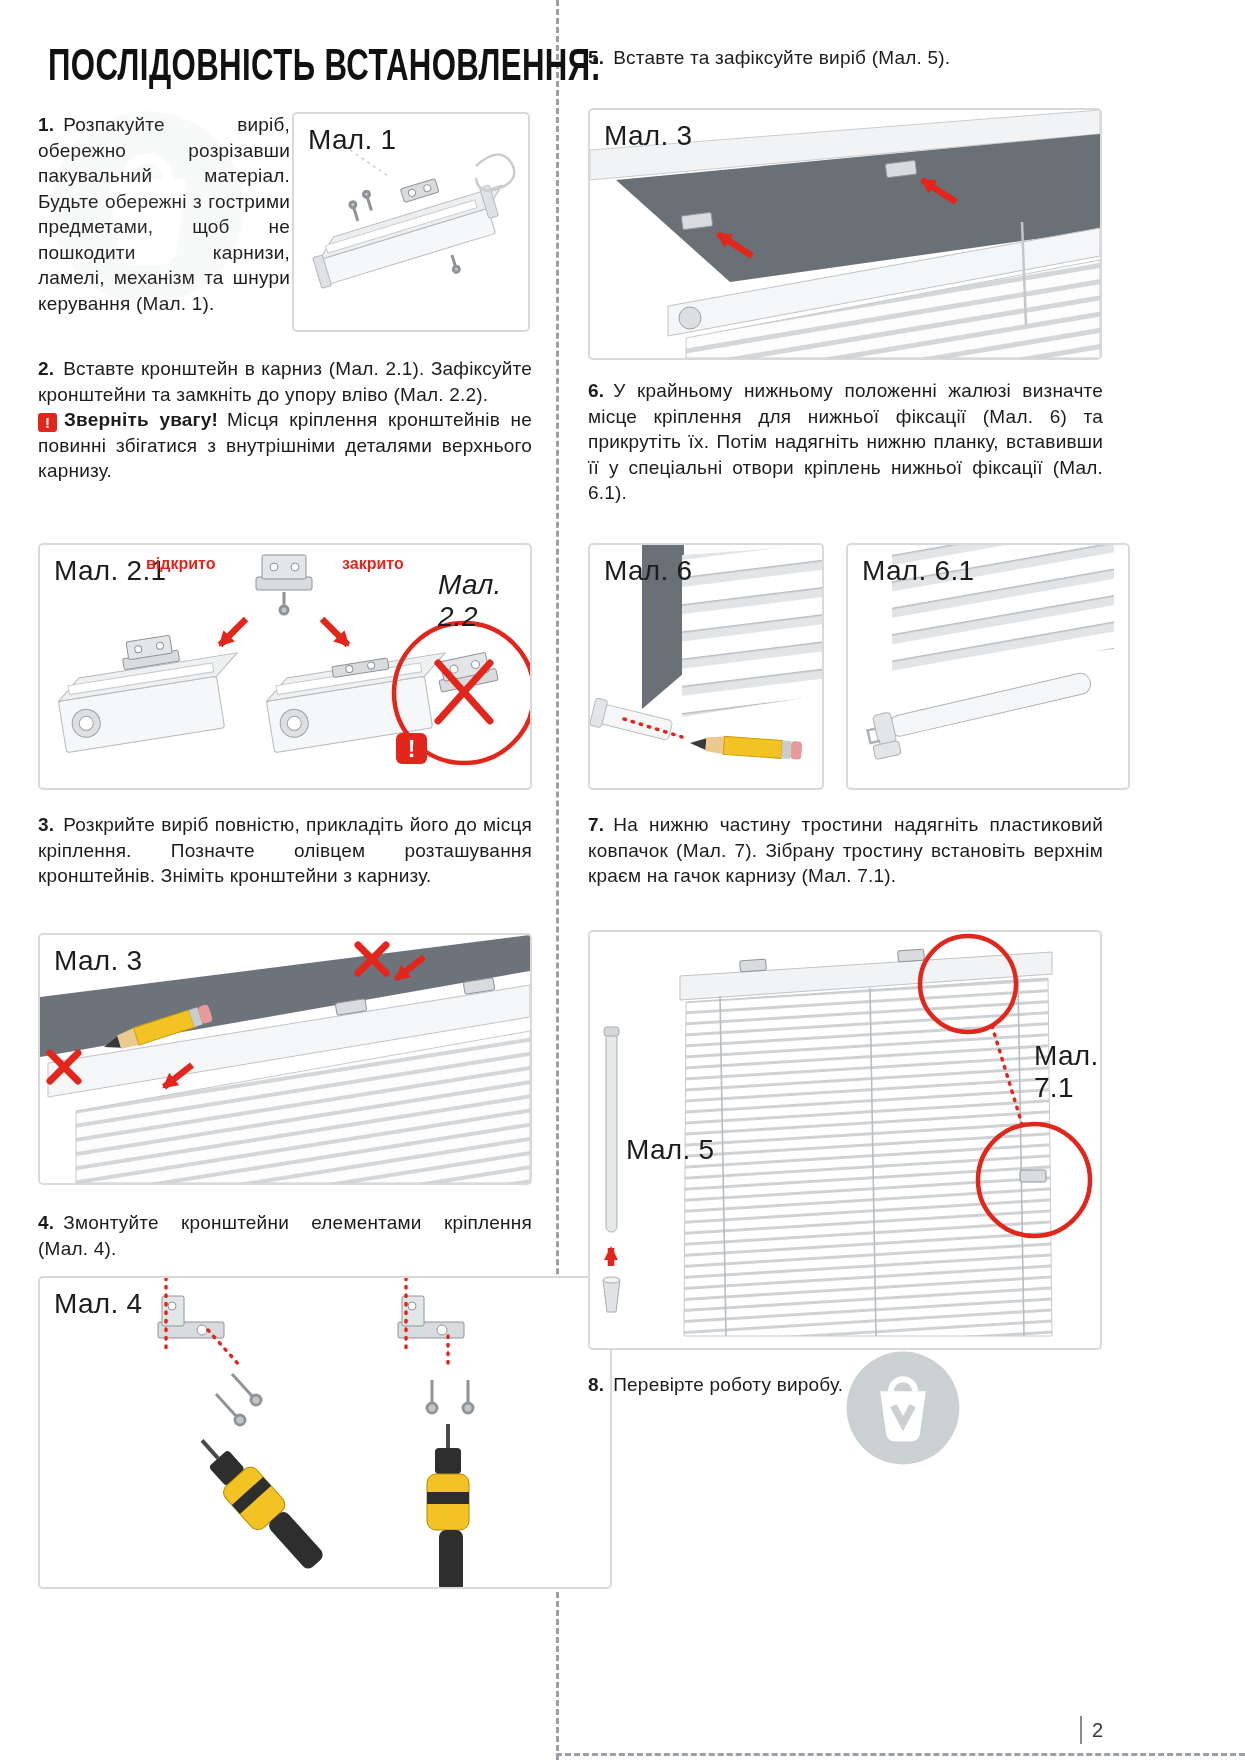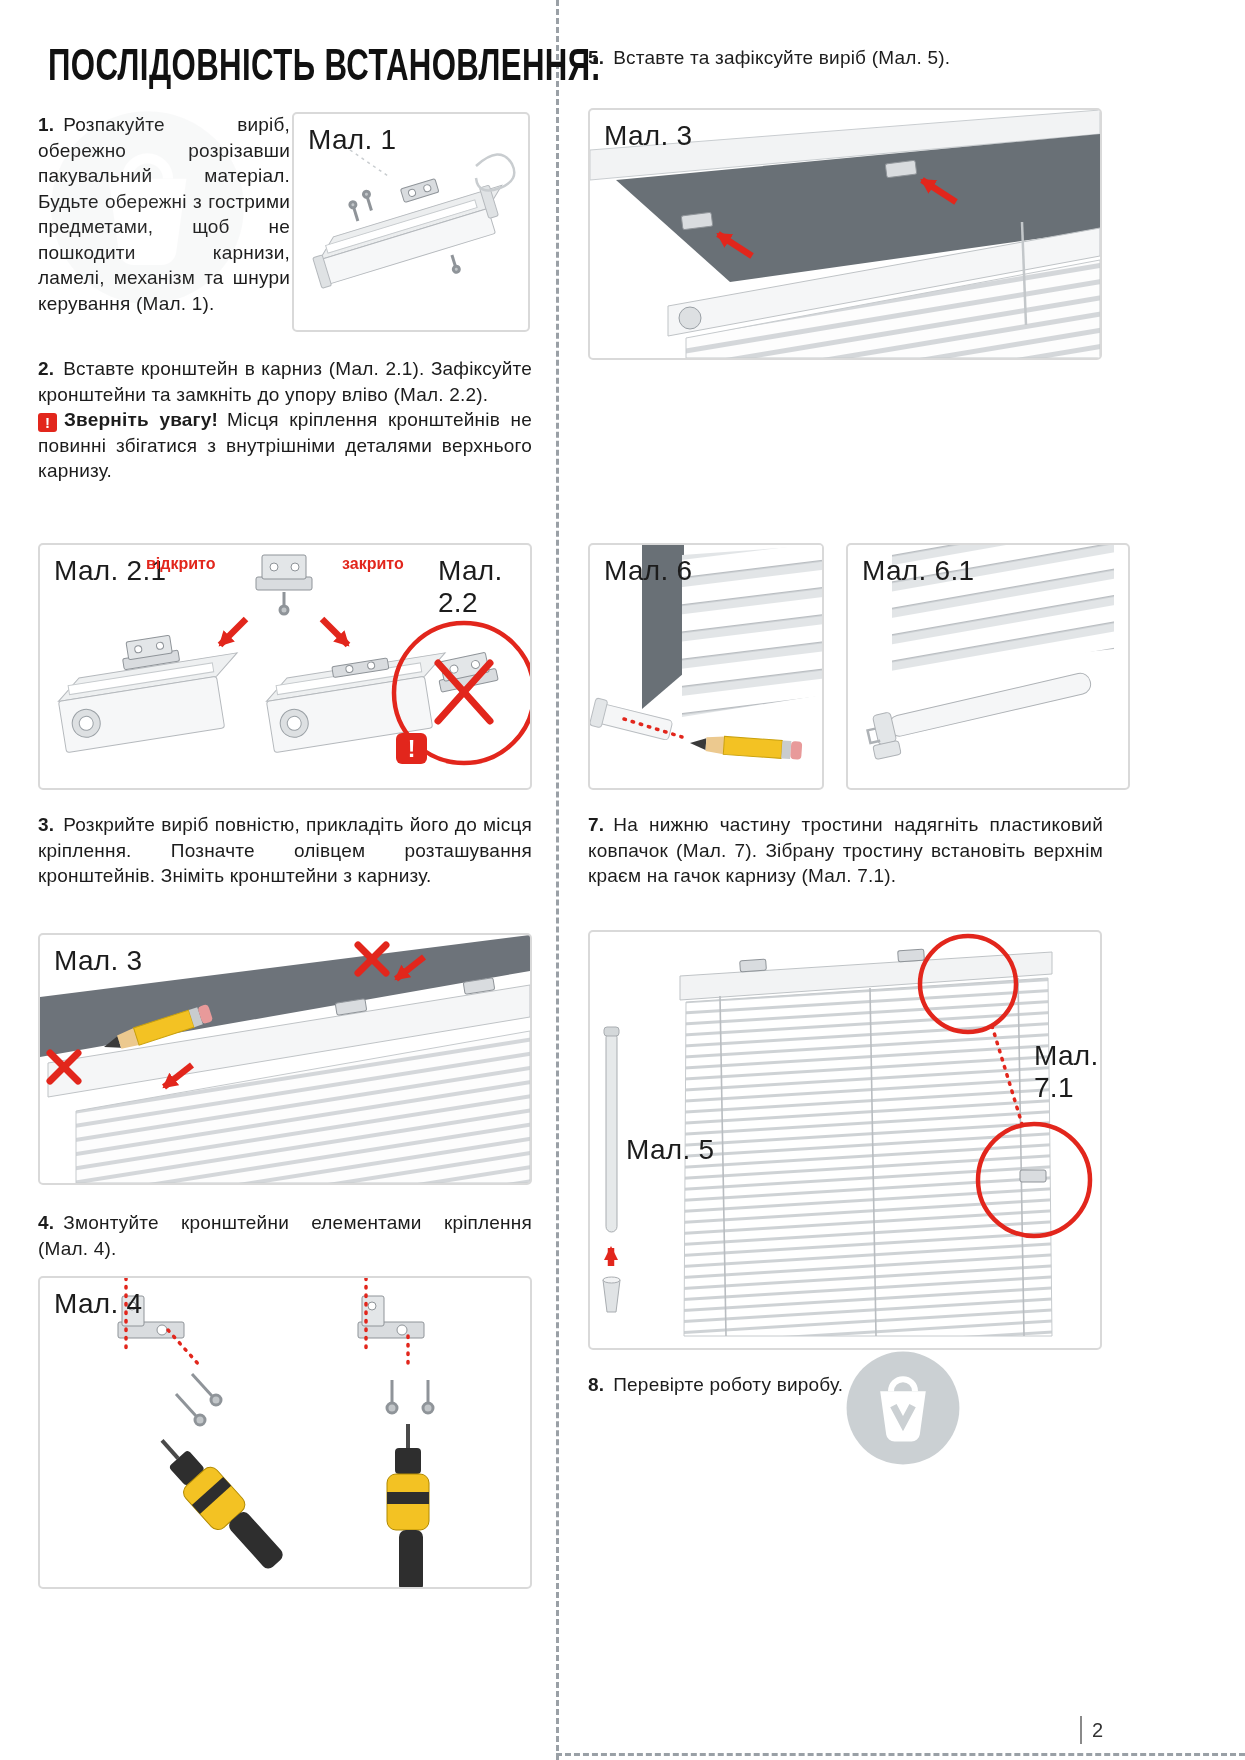--- a/index.html
+++ b/index.html
@@ -98,21 +98,21 @@
     </p>
     <p>
       <span class="warn-inline">!</span><b>Зверніть увагу!</b><span>Місця кріплення кронштейнів не повинні збігатися з внутрішніми деталями верхнього карнизу.</span>
     </p>
   </div>
 
   <figure class="figbox" style="left:38px; top:543px; width:494px; height:247px;">
     <figcaption class="figlabel">Мал. 2.1</figcaption>
     <span class="redlbl" style="left:106px;">відкрито</span>
     <span class="redlbl" style="left:302px;">закрито</span>
-    <span class="figlabel pos" style="left:398px; top:10px;">Мал. 2.2</span>
+    <span class="figlabel pos" style="left:398px; top:24px;font-style:italic;">Мал. 2.2</span>
     <svg class="ill" viewBox="0 0 490 243">
       <defs>
         <marker id="ra2" markerUnits="userSpaceOnUse" markerWidth="18" markerHeight="18" refX="13" refY="9" orient="auto">
             <path d="M0,1 L15,9 L0,17 Z" fill="#e2261c"></path>
           </marker>
       </defs>
 
       <g transform="translate(210,2)">
         <rect x="6" y="30" width="56" height="13" rx="2" class="metal"></rect>
         <rect x="12" y="8" width="44" height="24" rx="2" class="metal2"></rect>
@@ -210,21 +210,21 @@
       </g>
       <line x1="152" y1="130" x2="124" y2="152" class="rarrow" marker-end="url(#ra3)"></line>
       <line x1="384" y1="22" x2="356" y2="44" class="rarrow" marker-end="url(#ra3)"></line>
     </svg>
   </figure>
 
   <p class="step" style="left:38px; top:1210px; width:494px;">
     <b>4.</b><span>Змонтуйте кронштейни елементами кріплення (Мал. 4).</span>
   </p>
 
-  <figure class="figbox" style="left:38px; top:1276px; width:494px; height:313px;">
+  <figure class="figbox" style="left:38px; top:1276px; width:574px; height:313px;">
     <figcaption class="figlabel">Мал. 4</figcaption>
     <svg class="ill" viewBox="0 0 490 309">
       <defs>
         <g id="drill4">
           <line x1="0" y1="6" x2="0" y2="30" stroke="#4a4a4a" stroke-width="4"></line>
           <rect x="-13" y="30" width="26" height="26" rx="4" fill="#2e2e2e"></rect>
           <rect x="-21" y="56" width="42" height="56" rx="9" fill="#f3c223" stroke="#b08900"></rect>
           <rect x="-21" y="74" width="42" height="12" fill="#2e2e2e"></rect>
           <rect x="-9" y="112" width="24" height="62" rx="7" fill="#2e2e2e"></rect>
         </g>
@@ -288,20 +288,23 @@
       </g>
       <line x1="162" y1="146" x2="128" y2="124" class="rarrow" marker-end="url(#ra5)"></line>
       <line x1="366" y1="92" x2="332" y2="70" class="rarrow" marker-end="url(#ra5)"></line>
       <polygon points="78,196 510,118 510,146 78,226" fill="#f5f6f7" stroke="#bfc3c6"></polygon>
       <circle cx="100" cy="208" r="11" fill="#dde0e2" stroke="#9aa0a5"></circle>
       <polygon points="96,228 510,150 510,248 96,248" fill="url(#slp5)" stroke="#c6cacd"></polygon>
       <line x1="432" y1="112" x2="436" y2="215" stroke="#c3c7ca" stroke-width="2.5"></line>
     </svg>
   </figure>
 
+  <p class="step" style="left:588px; top:378px; width:515px;">
+    <b>6.</b><span>У крайньому нижньому положенні жалюзі визначте місце кріплення для нижньої фіксації (Мал. 6) та прикрутіть їх. Потім надягніть нижню планку, вставивши її у спеціальні отвори кріплень нижньої фіксації (Мал. 6.1).</span>
+  </p>
 
   <figure class="figbox" style="left:588px; top:543px; width:236px; height:247px;">
     <figcaption class="figlabel">Мал. 6</figcaption>
     <svg class="ill" viewBox="0 0 232 243">
       <defs>
         <pattern id="slp6" width="14" height="27" patternUnits="userSpaceOnUse" patternTransform="rotate(-7)">
           <rect width="14" height="27" fill="#fff"></rect>
             <rect y="17" width="14" height="9" fill="#e2e5e7"></rect>
           <rect y="16" width="14" height="1.5" fill="#b9bdc1"></rect>
         </pattern>

